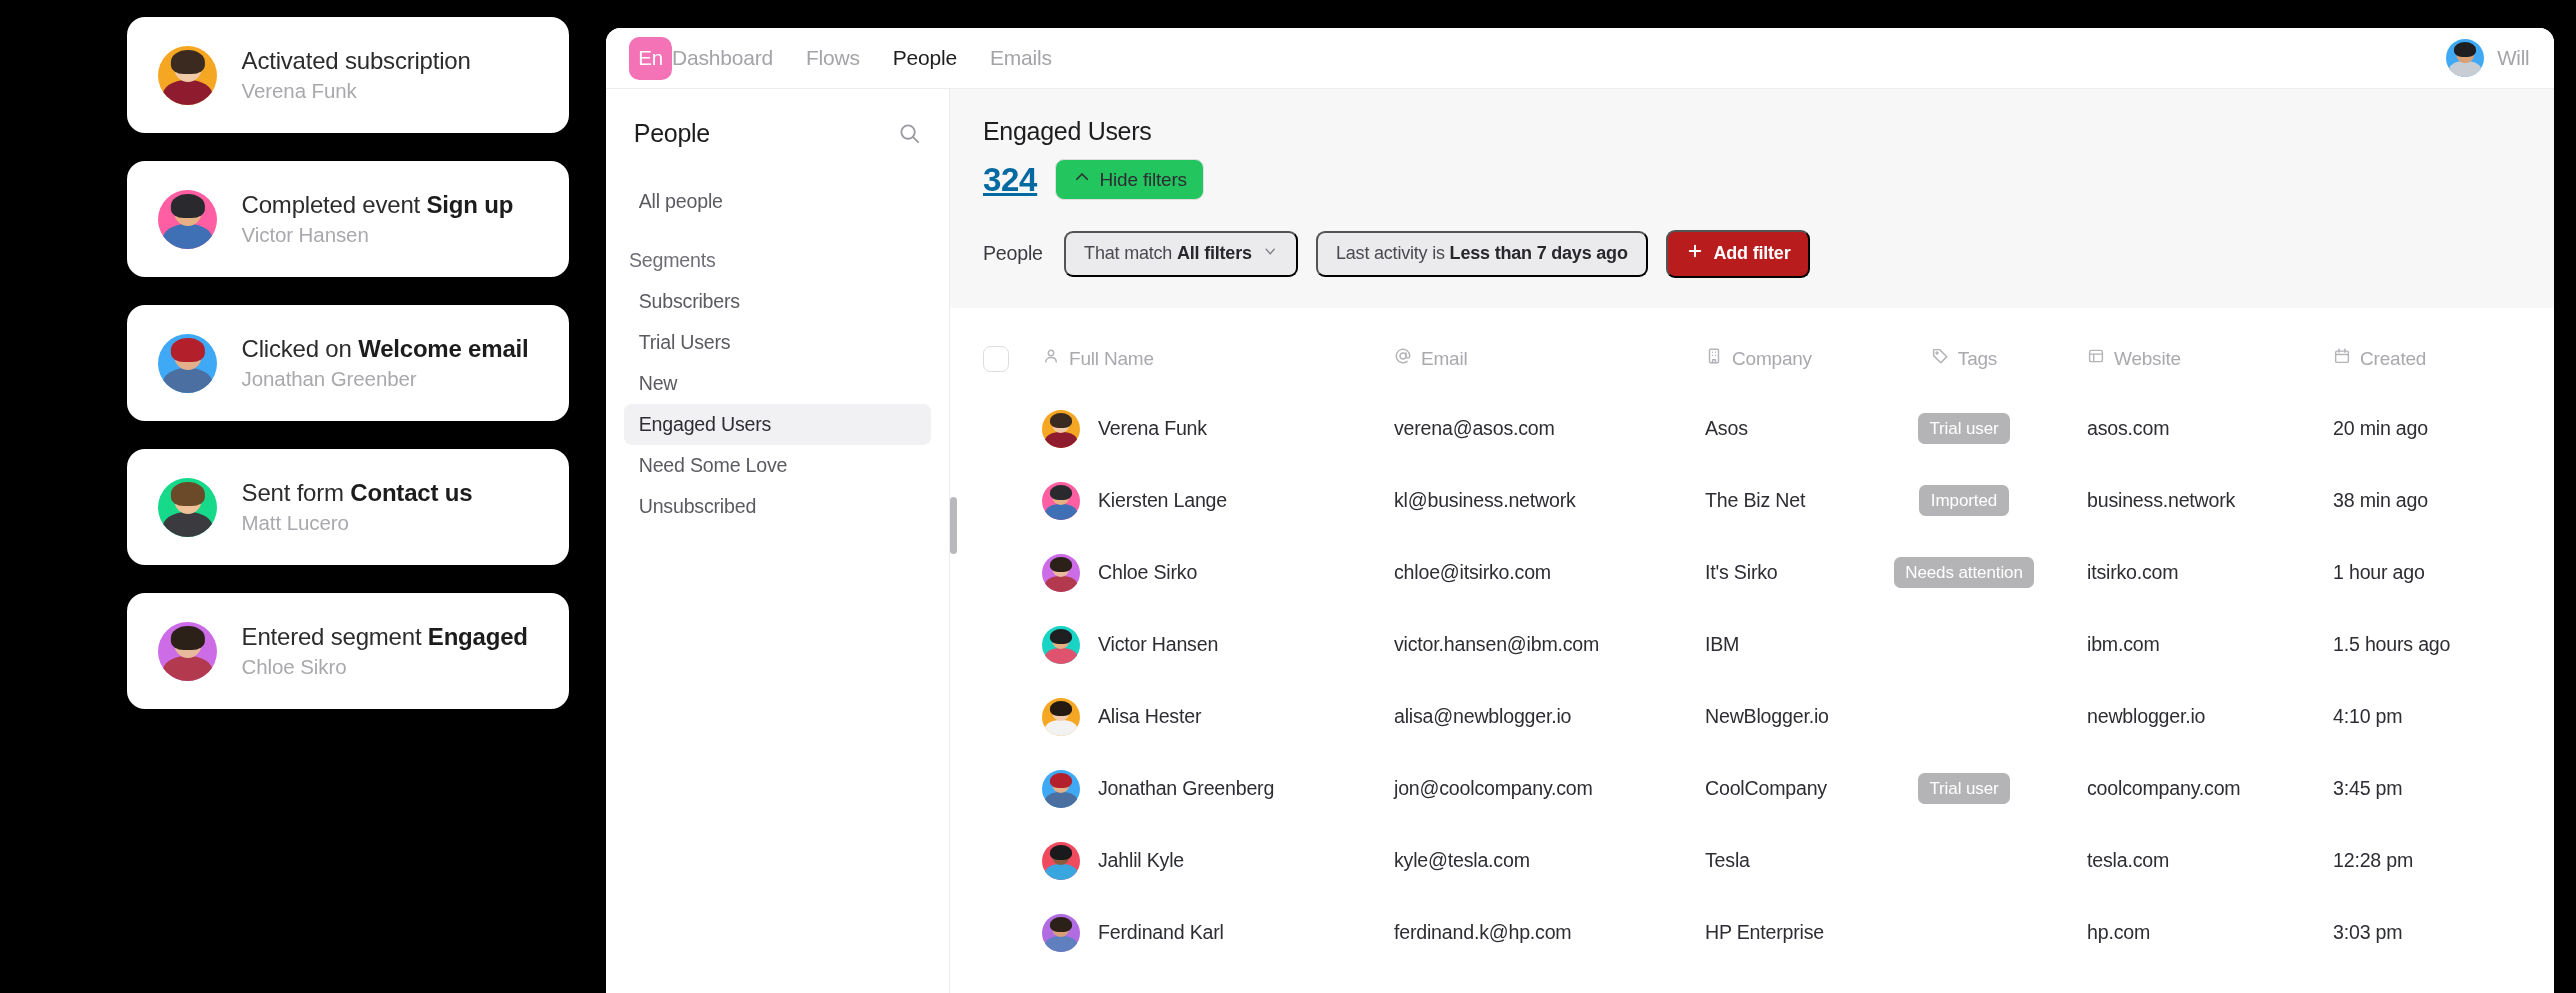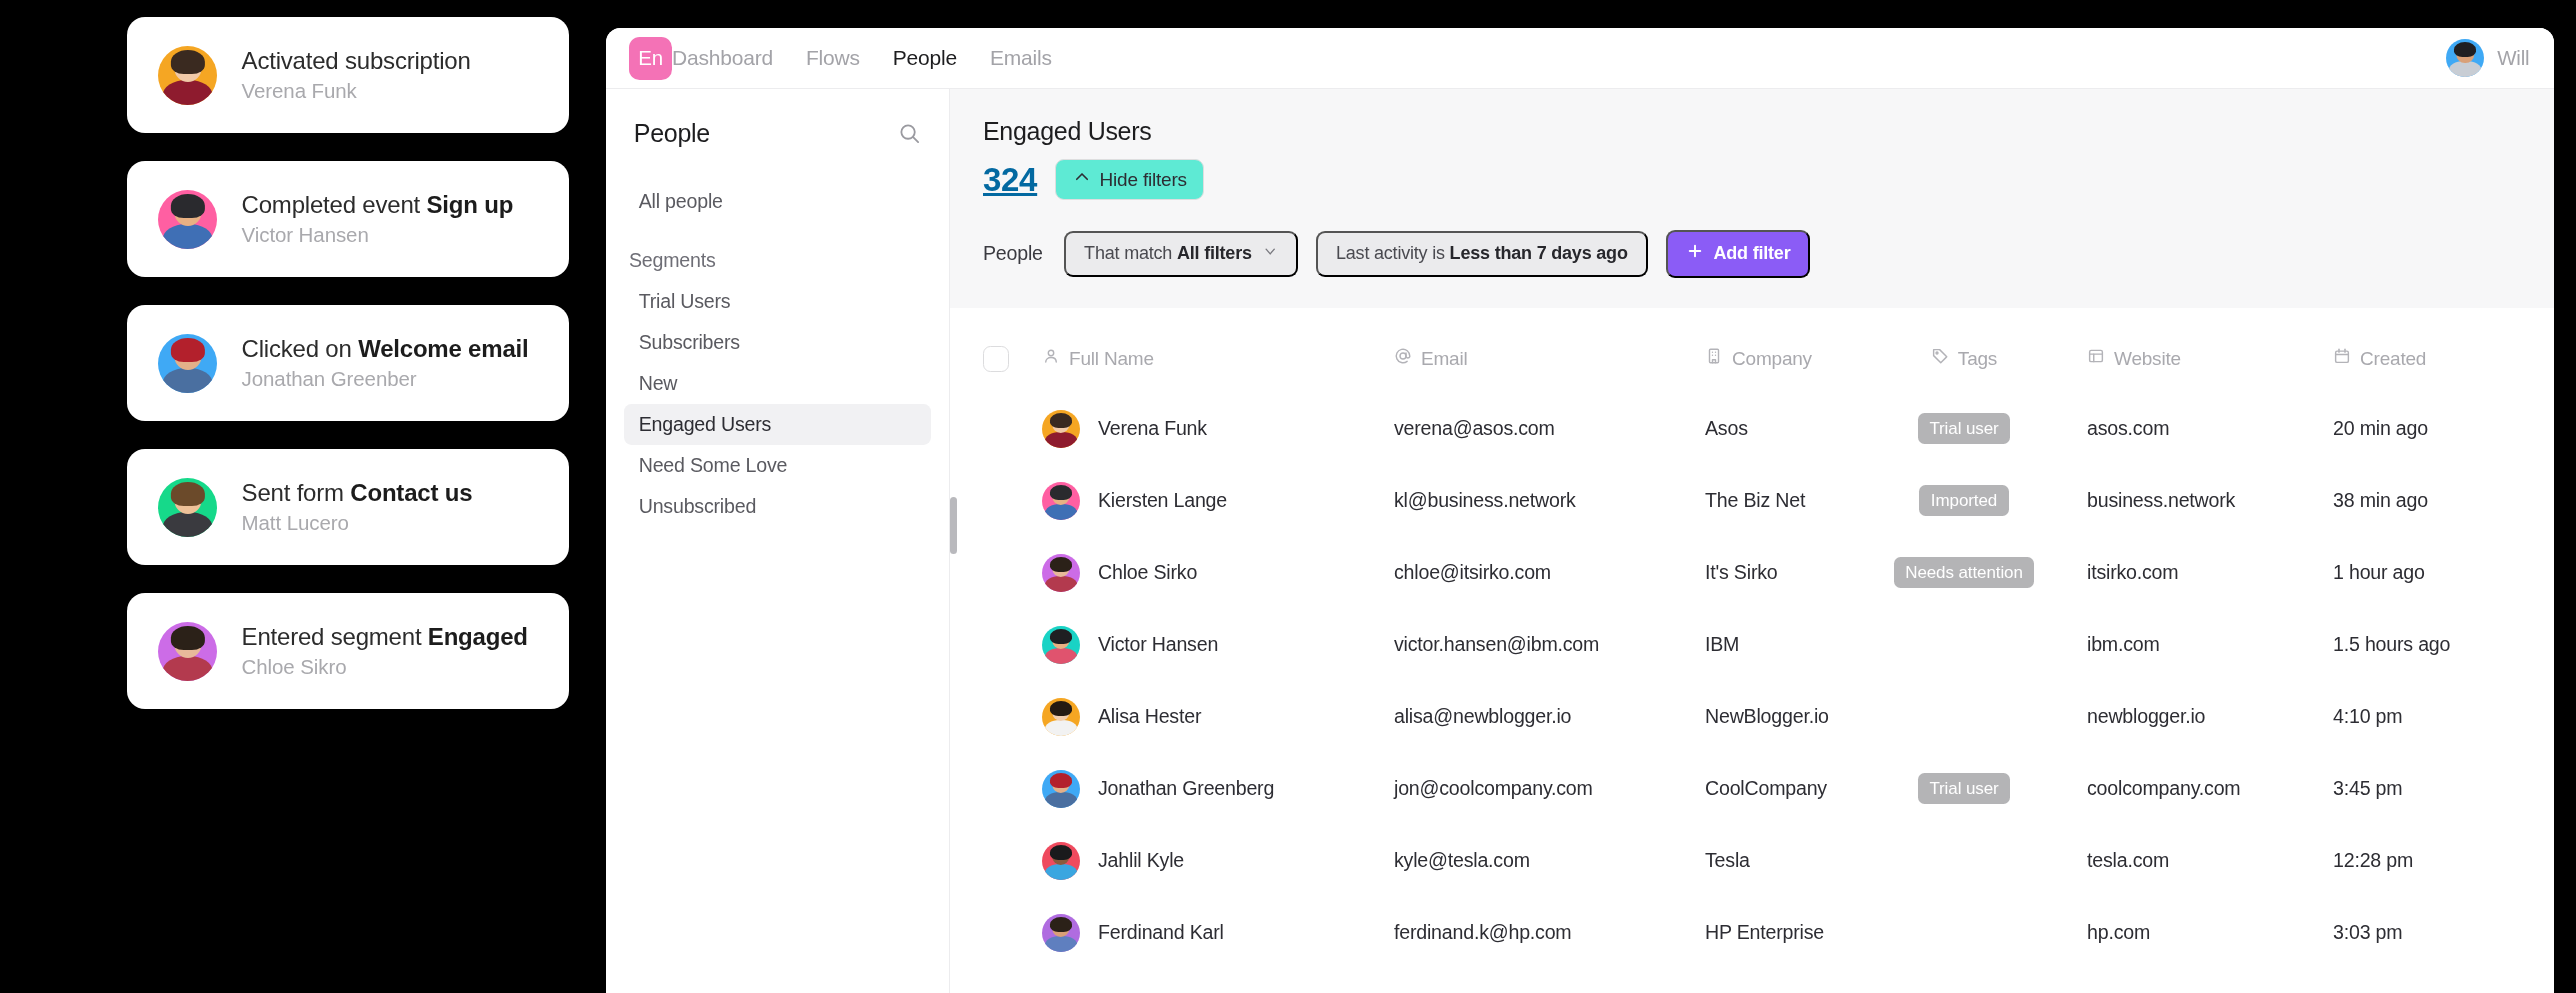--- a/index.html
+++ b/index.html
@@ -133,38 +133,38 @@
   #main { flex: 1; position: relative; overflow: hidden; background:#fff; }
   #filterband {
     background: #f7f7f8;
     padding: 28px 33px 29.5px 33px;
   }
   #seg-title { font-size: 25px; color: #1d1d1f; letter-spacing: -0.3px; }
   #count-row { display: flex; align-items: center; gap: 18px; margin-top: 13px; }
   #count { font-size: 33px; font-weight: 700; color: #0369a1; letter-spacing: -0.3px; text-decoration: underline; }
   #hide-filters {
     display: flex; align-items: center; gap: 9px;
-    background: #5eead4; border: 0.8px solid #dededf;
+    background: #22c55e; border: 0.8px solid #dededf;
     border-radius: 9px; padding: 8.2px 16.4px;
     font-size: 19px; color: #2d2d33; font-weight: 500; cursor: pointer;
     letter-spacing: -0.2px; white-space: nowrap;
   }
   #pillrow {
     display: flex; align-items: center; gap: 18px; margin-top: 29.5px;
   }
   #pill-label { font-size: 19.6px; color: #3a3a40; letter-spacing: -0.2px; margin-right: 3.3px; }
   .pill {
     background: #ebebed; border-radius: 9px;
     padding: 10.6px 18px; font-size: 18px; color: #4a4a50;
     display: flex; align-items: center; gap: 9.8px; cursor: pointer;
     letter-spacing: -0.2px; white-space: nowrap;
   }
   .pill b { font-weight: 700; color: #27272c; }
   .pill.add {
-    background: #8b5cf6; color: #ffffff; font-weight: 700;
+    background: #b91c1c; color: #ffffff; font-weight: 700;
   }
   .chev { display: inline-block; }
 
   
   #tablewrap { padding: 0 33px; position: relative; }
   table { width: 100%; border-collapse: collapse; table-layout: fixed; }
   th {
     text-align: left; font-weight: 400;
     font-size: 19px; color: #a9a9ae; letter-spacing: -0.2px;
     padding: 38px 0 21px 0; white-space: nowrap;
@@ -298,22 +298,22 @@
           <span class="search-icon">
             <svg width="23" height="23" viewBox="0 0 24 24" fill="none" stroke="#9a9aa0" stroke-width="1.9" stroke-linecap="round">
               <circle cx="10.5" cy="10.5" r="7"></circle>
                 <line x1="15.8" y1="15.8" x2="21" y2="21"></line>
             </svg>
           </span>
         </div>
         <div class="sb-item">All people</div>
         <div class="sb-group-label">Segments</div>
         <div id="segment-list">
+            <div class="sb-item">Subscribers</div>
             <div class="sb-item">Trial Users</div>
-            <div class="sb-item">Subscribers</div>
             <div class="sb-item">New</div>
             <div class="sb-item selected">Engaged Users</div>
             <div class="sb-item">Need Some Love</div>
             <div class="sb-item">Unsubscribed</div>
           </div>
       </div>
 
       <div id="main">
         <div id="scrollthumb"></div>
 

